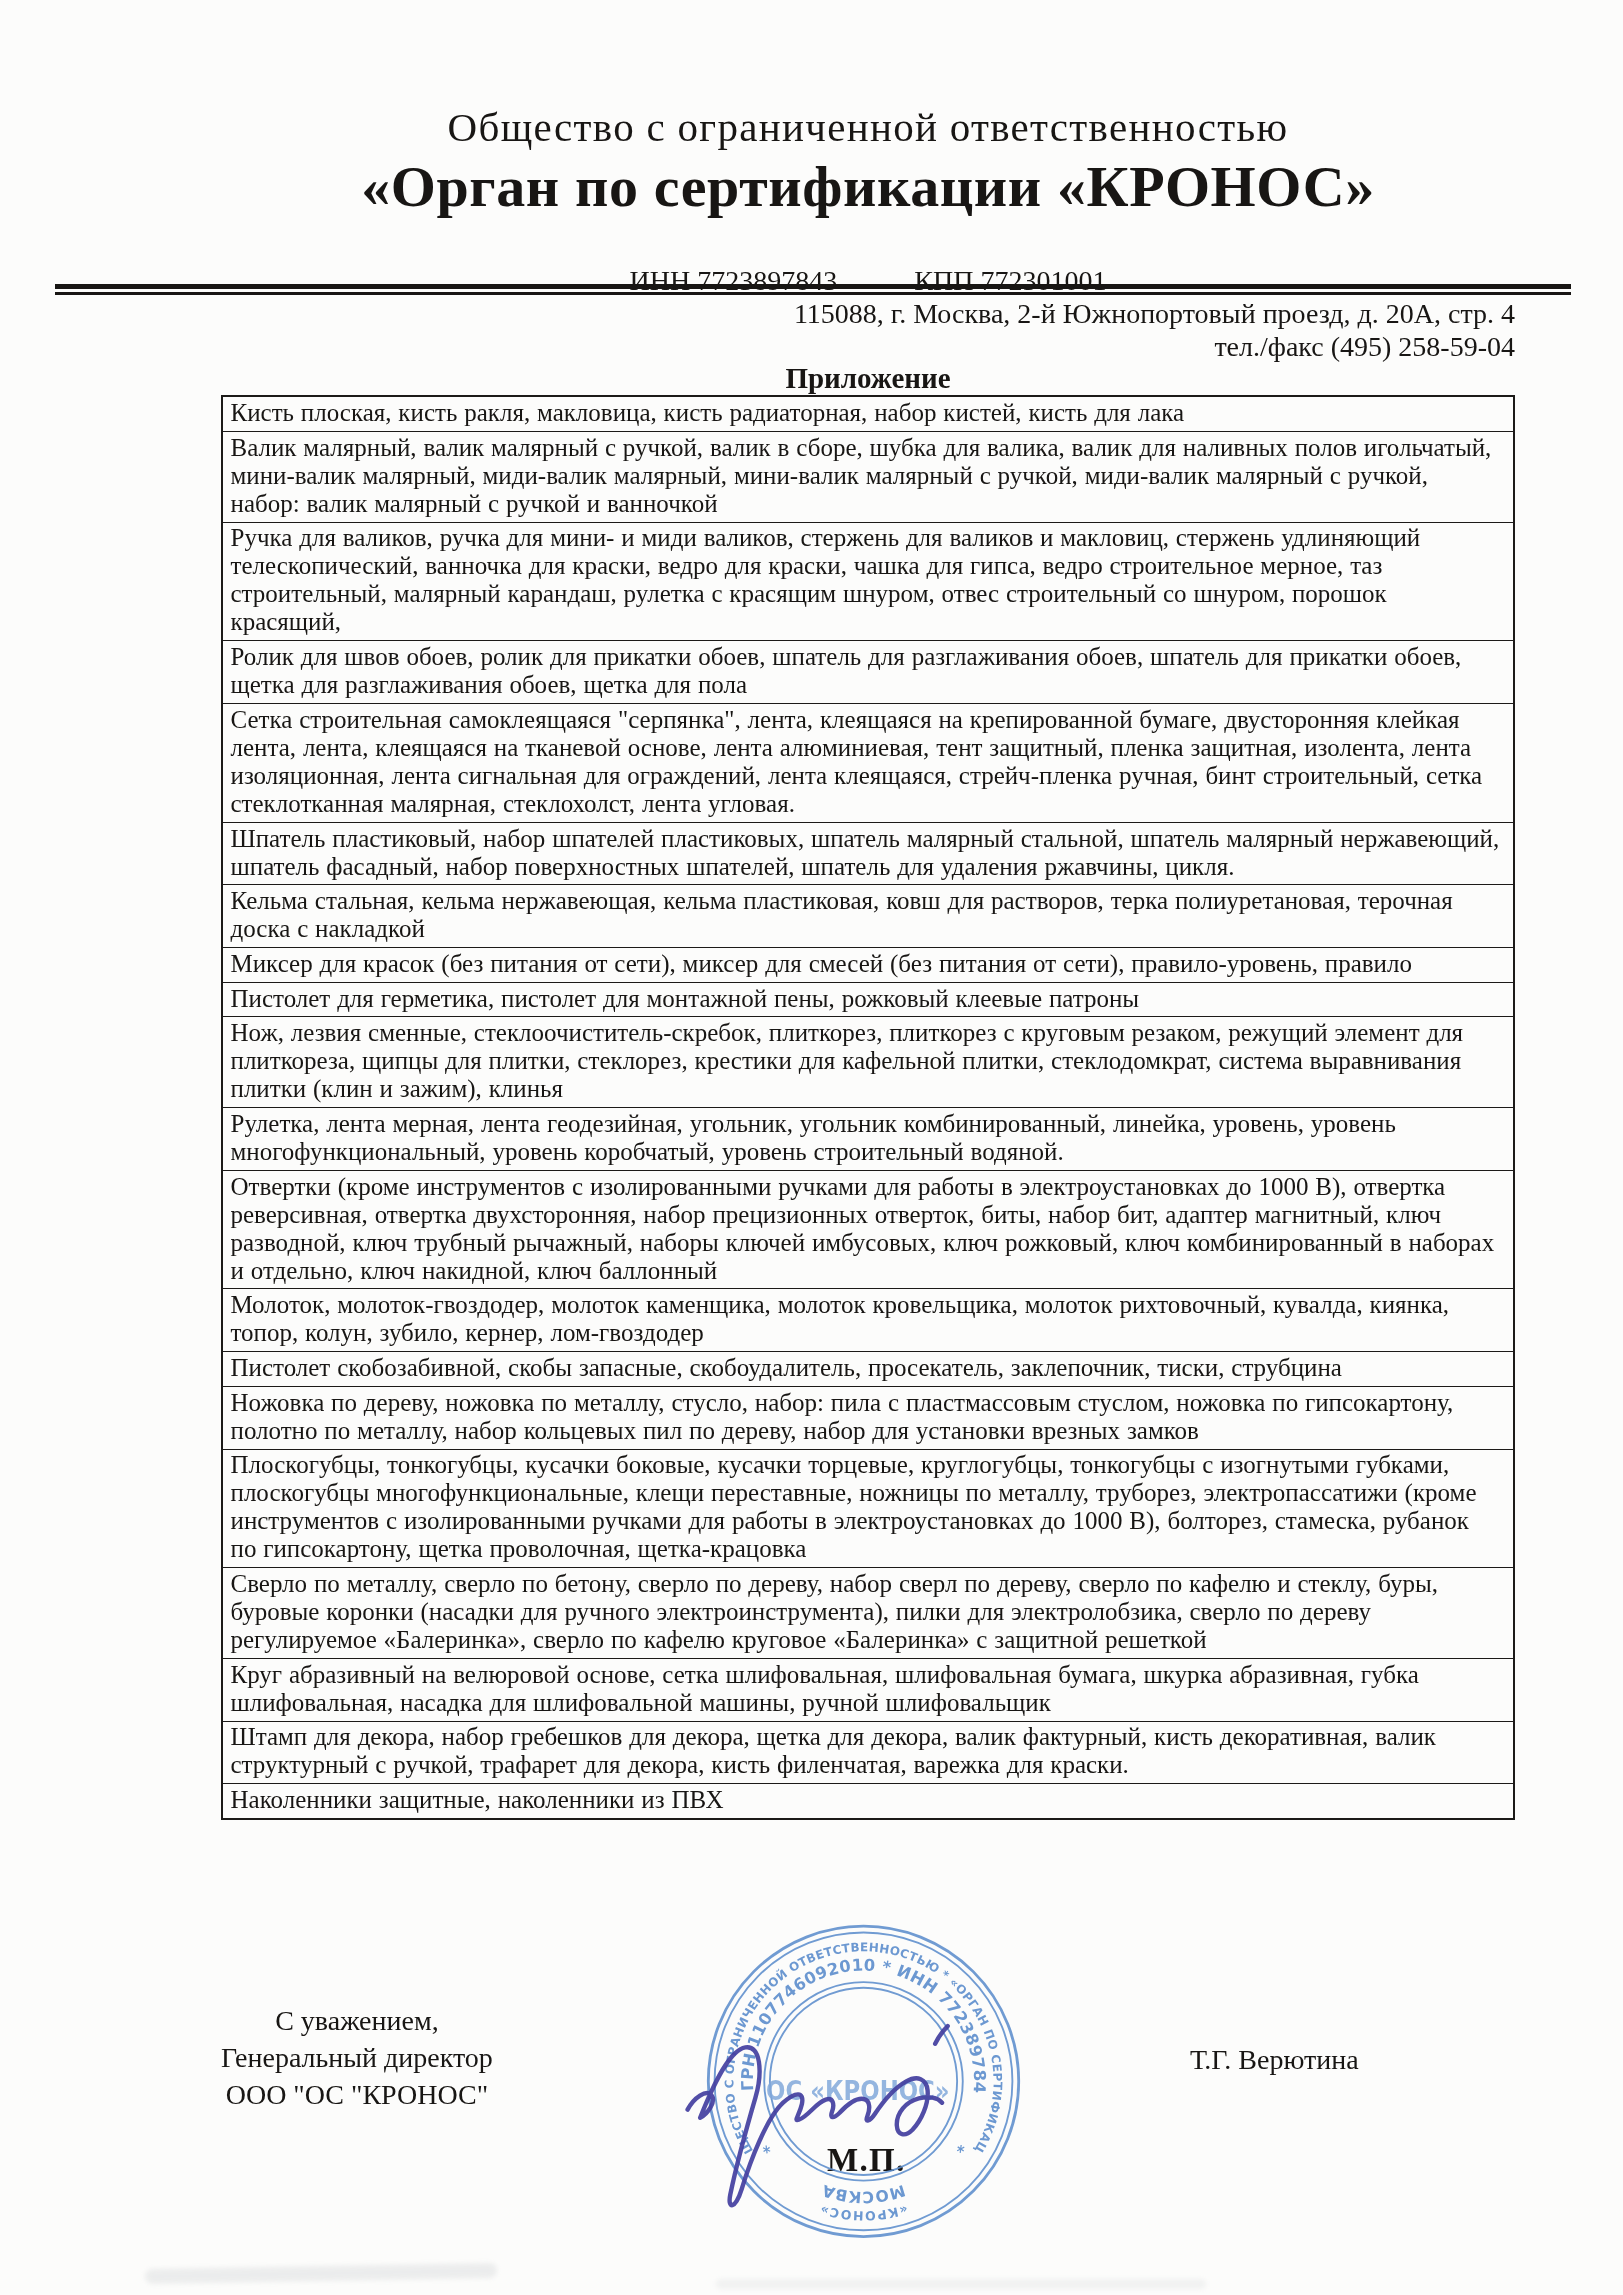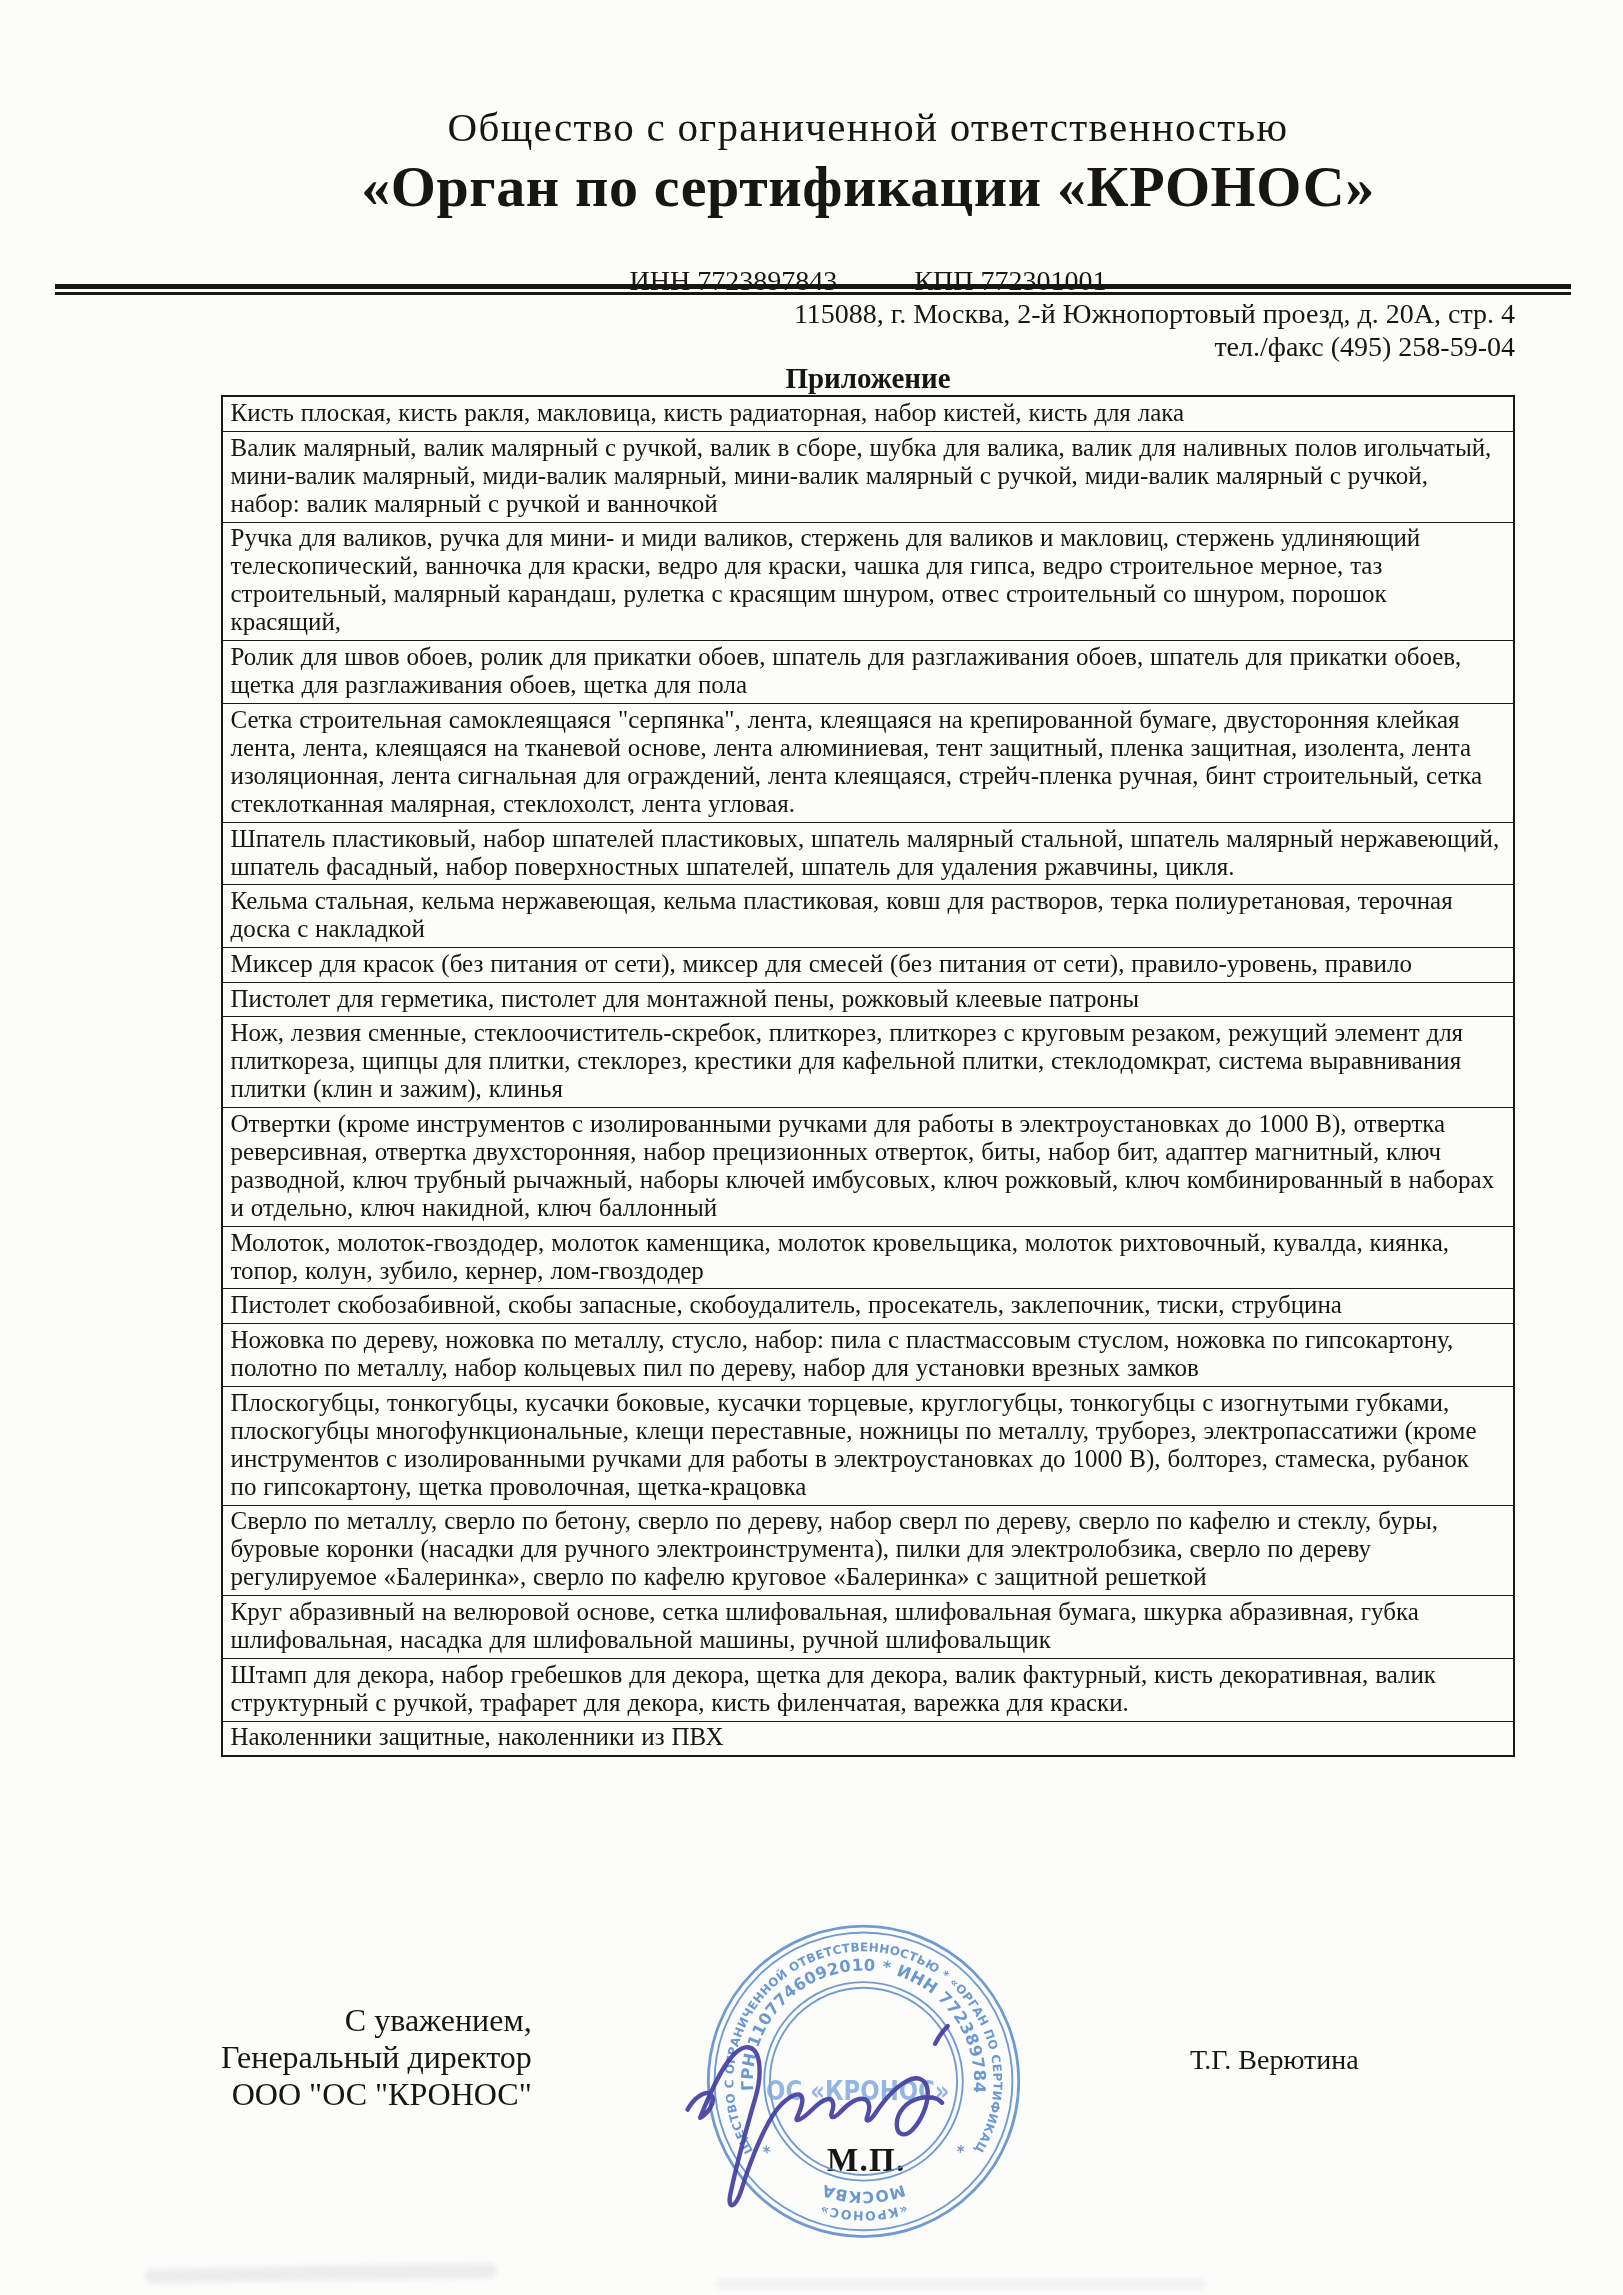--- a/index.html
+++ b/index.html
@@ -19,21 +19,21 @@
   .ids{margin-top:45px;font-size:28px;line-height:33px;display:flex;justify-content:center;gap:77px;white-space:nowrap;}
   .addr,.phone{font-size:28px;line-height:33px;white-space:nowrap;text-align:right;}
   .appendix{font-size:29px;line-height:31px;font-weight:bold;}
   table.products{margin-top:1.3px;width:1294px;border-collapse:collapse;table-layout:fixed;}
   table.products,table.products td{border:1.9px solid #1c1a18;padding-left:24px;}
   table.products{border-width:2.5px;}
   table.products td{
     font-size:25px;line-height:28px;text-align:left;vertical-align:top;
     padding:1.9px 12.6px 3.8px 7.5px;word-spacing:0.6px;
   }
-  .footer-left{position:absolute;left:221px;top:2002px;font-size:32px;line-height:37px;text-align:right;}
+  .footer-left{position:absolute;left:221px;top:2002px;font-size:28px;line-height:37px;text-align:center;}
   .signer{position:absolute;left:1190px;top:2044px;font-size:28px;white-space:nowrap;}
   .seal-mark{position:absolute;left:827px;top:2142px;font-size:33px;font-weight:600;letter-spacing:1.3px;}
   .stamp-svg{position:absolute;left:675px;top:1918px;width:377px;height:377px;}
   .smudge{position:absolute;background:#9aa0a6;border-radius:8.8px;filter:blur(2.5px);}
   .smudge.s1{left:145px;top:2266px;width:352px;height:15px;opacity:.16;transform:rotate(-1deg);}
   .smudge.s2{left:716px;top:2279px;width:490px;height:10px;opacity:.11;}
 </style>
 </head>
 <body>
 
@@ -77,20 +77,23 @@
             <td>Кельма стальная, кельма нержавеющая, кельма пластиковая, ковш для растворов, терка полиуретановая, терочная доска с накладкой</td>
           </tr>
           <tr>
             <td>Миксер для красок (без питания от сети), миксер для смесей (без питания от сети), правило-уровень, правило</td>
           </tr>
           <tr>
             <td>Пистолет для герметика, пистолет для монтажной пены, рожковый клеевые патроны</td>
           </tr>
           <tr>
             <td>Нож, лезвия сменные, стеклоочиститель-скребок, плиткорез, плиткорез с круговым резаком, режущий элемент для плиткореза, щипцы для плитки, стеклорез, крестики для кафельной плитки, стеклодомкрат, система выравнивания плитки (клин и зажим), клинья</td>
+          </tr>
+          <tr>
+            <td>Рулетка, лента мерная, лента геодезийная, угольник, угольник комбинированный, линейка, уровень, уровень многофункциональный, уровень коробчатый, уровень строительный водяной.</td>
           </tr>
           <tr>
             <td>Отвертки (кроме инструментов с изолированными ручками для работы в электроустановках до 1000 В), отвертка реверсивная, отвертка двухсторонняя, набор прецизионных отверток, биты, набор бит, адаптер магнитный, ключ разводной, ключ трубный рычажный, наборы ключей имбусовых, ключ рожковый, ключ комбинированный в наборах и отдельно, ключ накидной, ключ баллонный</td>
           </tr>
           <tr>
             <td>Молоток, молоток-гвоздодер, молоток каменщика, молоток кровельщика, молоток рихтовочный, кувалда, киянка, топор, колун, зубило, кернер, лом-гвоздодер</td>
           </tr>
           <tr>
             <td>Пистолет скобозабивной, скобы запасные, скобоудалитель, просекатель, заклепочник, тиски, струбцина</td>
           </tr>

